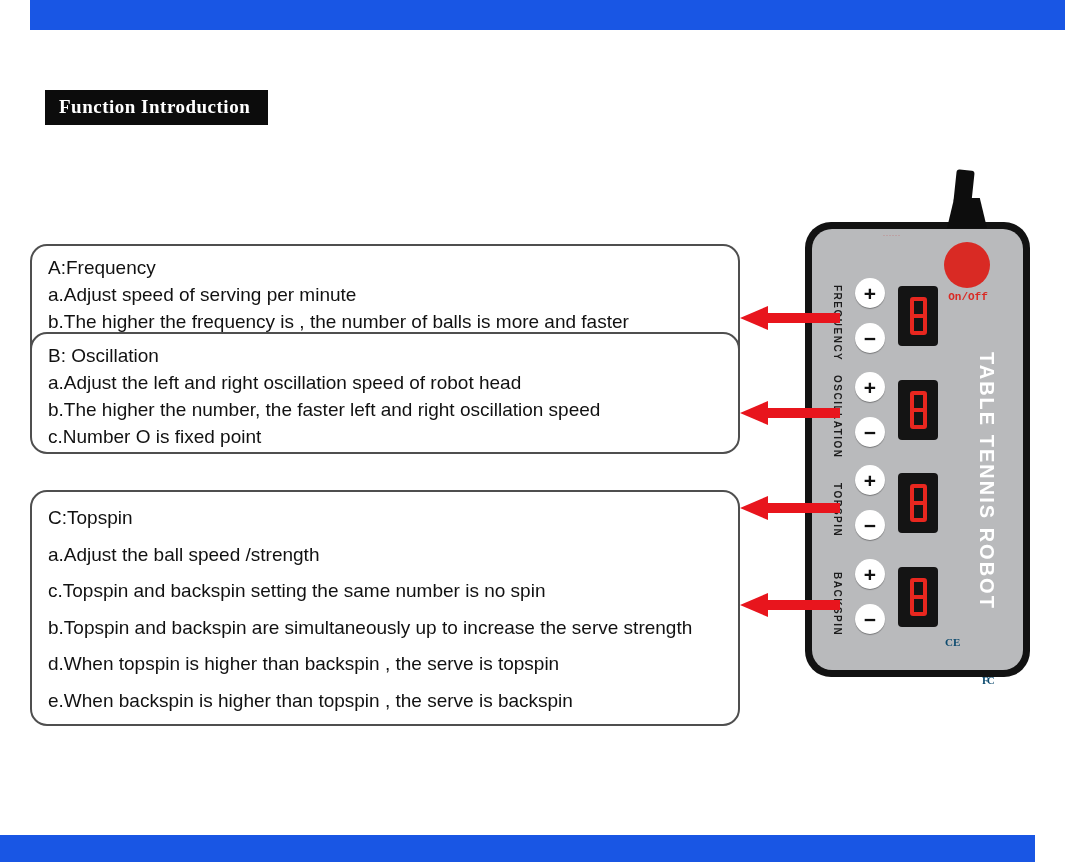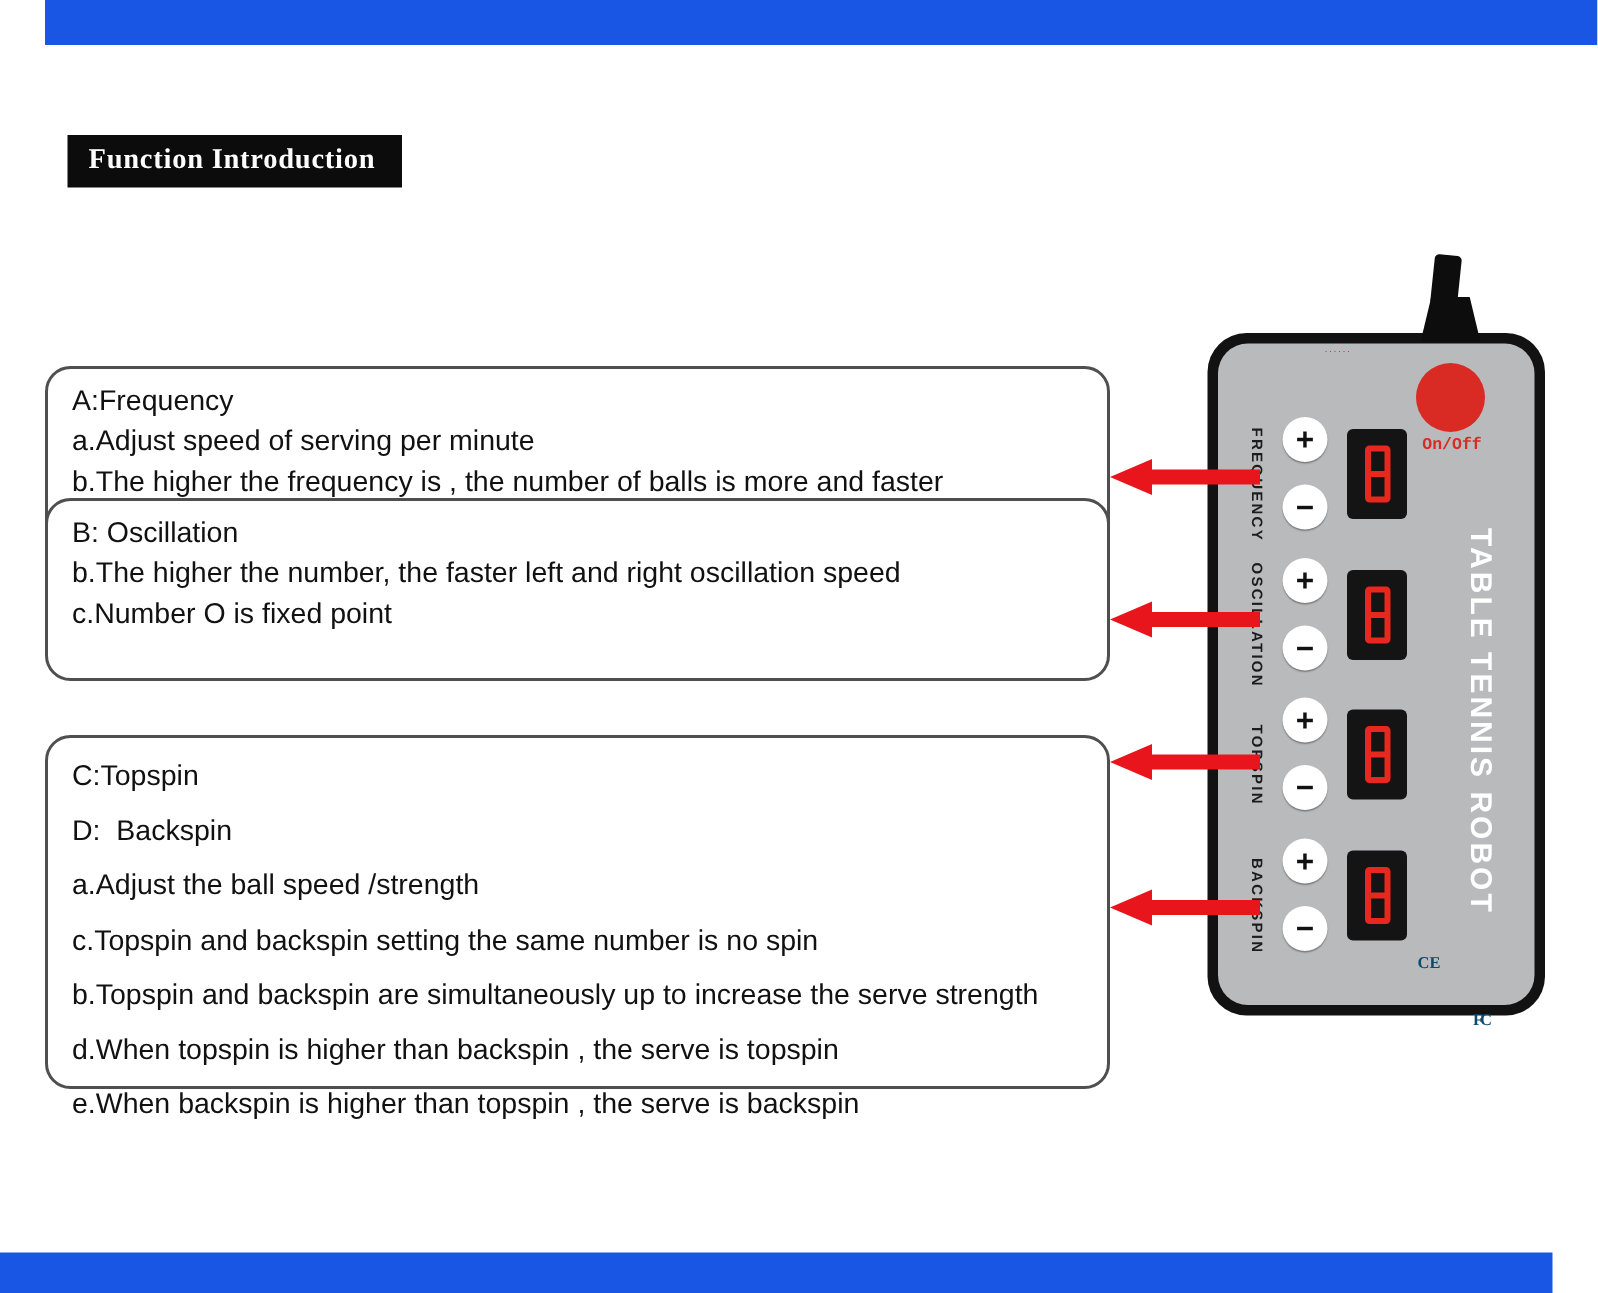--- a/index.html
+++ b/index.html
@@ -109,28 +109,28 @@
 <div class="info-box box-a">
 
 <p class="line">A:Frequency</p>
     <p class="line">a.Adjust speed of serving per minute</p>
     <p class="line">b.The higher the frequency is , the number of balls is more and faster</p>
   </div>
 
 <div class="info-box box-b">
 
 <p class="line">B: Oscillation</p>
+    <p class="line">a.Adjust the left and right oscillation speed of robot head</p>
     <p class="line">b.The higher the number, the faster left and right oscillation speed</p>
     <p class="line">c.Number O is fixed point</p>
   </div>
 
 <div class="info-box box-c">
 
 <p class="line">C:Topspin</p>
-    <p class="line">D:  Backspin</p>
     <p class="line">a.Adjust the ball speed /strength</p>
     <p class="line">c.Topspin and backspin setting the same number is no spin</p>
     <p class="line">b.Topspin and backspin are simultaneously up to increase the serve strength</p>
     <p class="line">d.When topspin is higher than backspin , the serve is topspin</p>
     <p class="line">e.When backspin is higher than topspin , the serve is backspin</p>
   </div>
 
 <div class="device">
   <div class="cable-top"></div>
   <div class="cable-base"></div>

